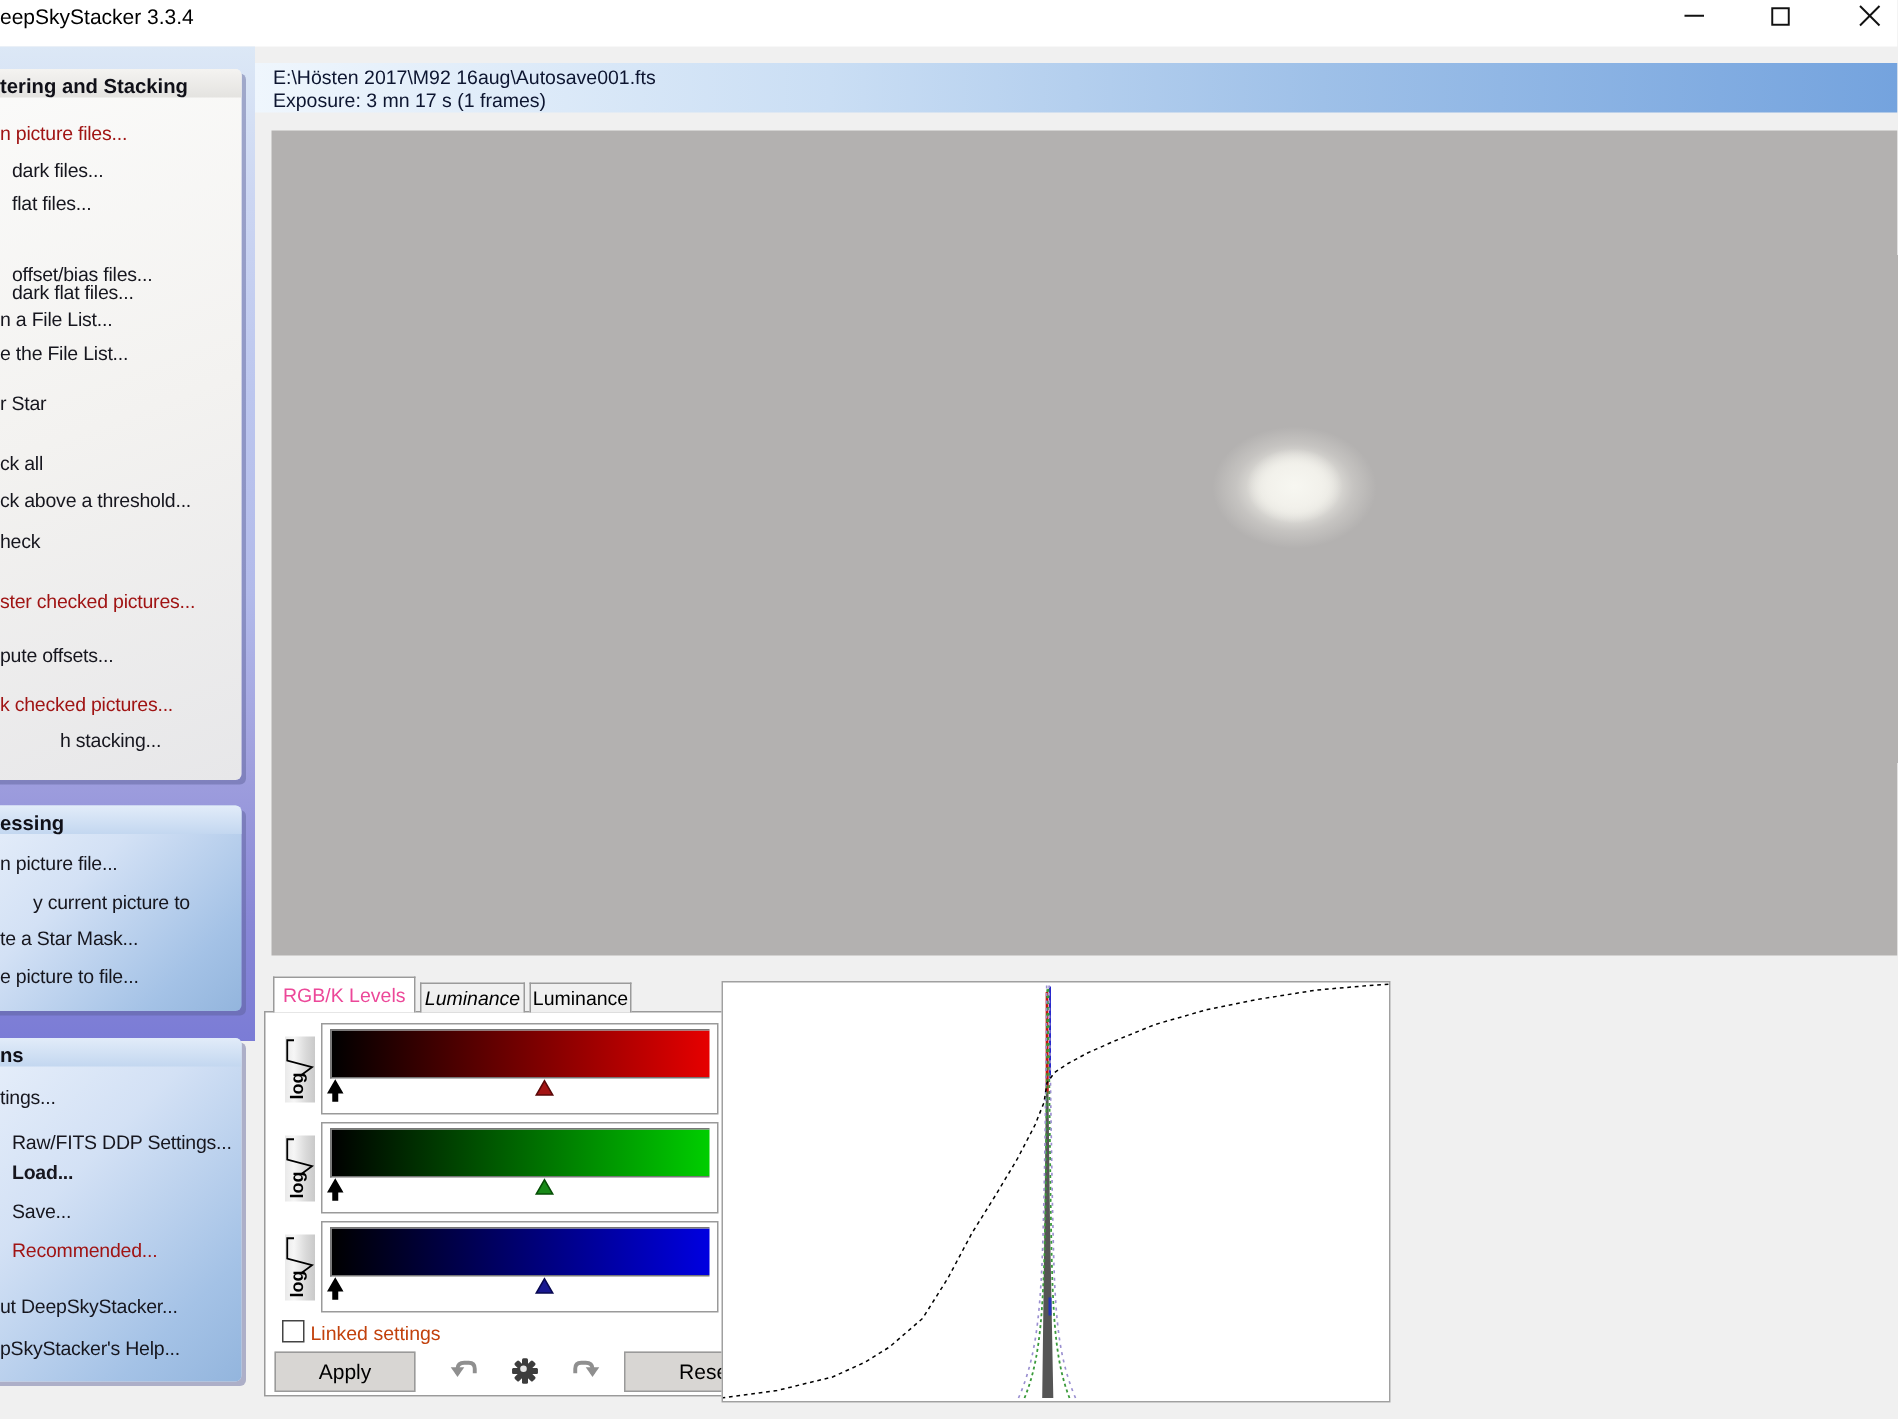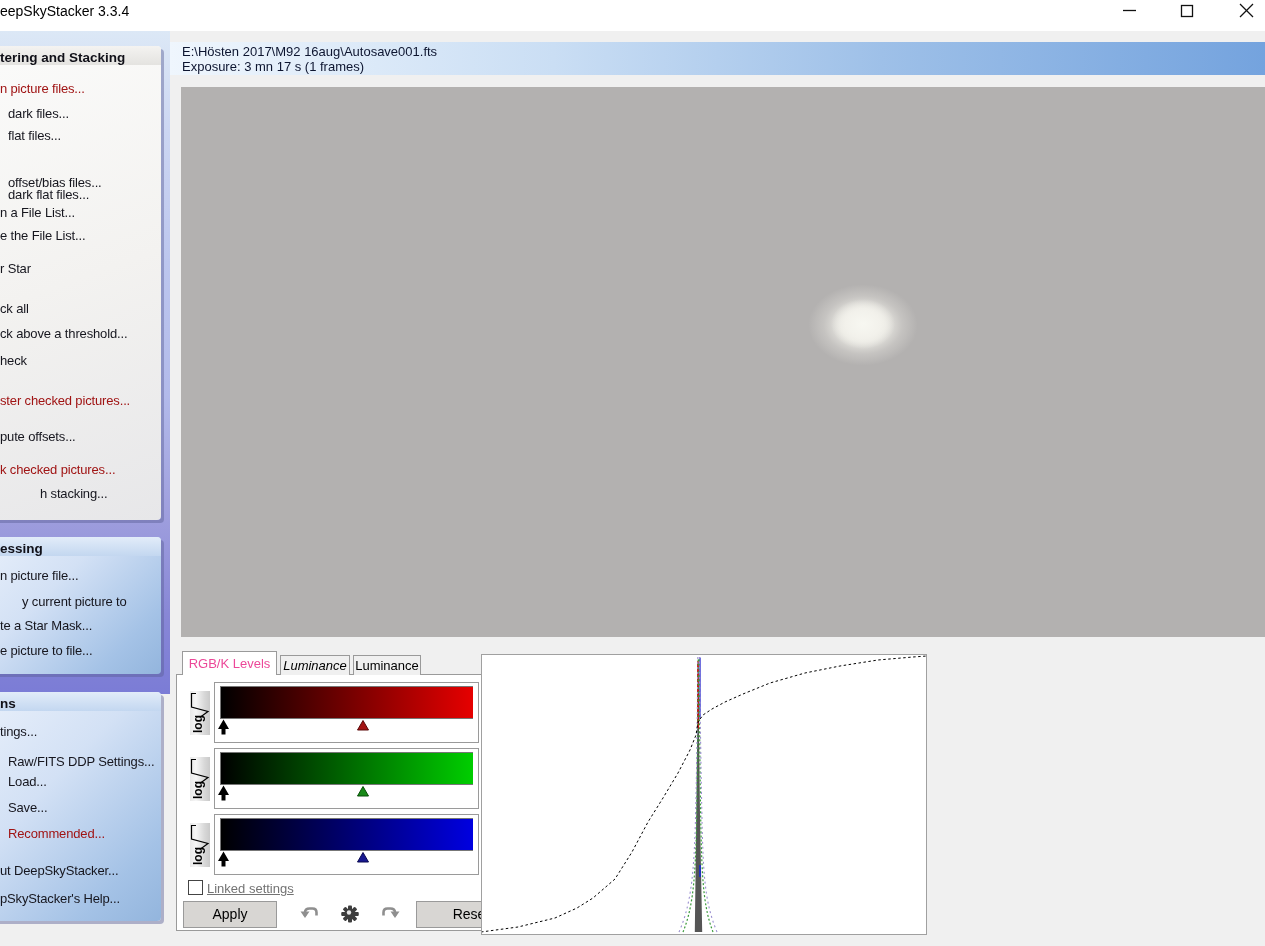--- a/index.html
+++ b/index.html
@@ -61,21 +61,21 @@
   </div>
 
   <div class="abs" style="left:-27px;top:661px;width:188px;height:229px;border-radius:4px;
        background:linear-gradient(135deg,#eaf1fb 0%,#d3e1f5 40%,#a4c2e6 80%,#93b5dd 100%);
        box-shadow:3px 3px 0 rgba(90,95,150,0.45);">
     <div class="abs" style="left:0;top:0;width:188px;height:19px;border-radius:4px 4px 0 0;
          background:linear-gradient(180deg,#e2ecf9 0%,#c3d7f0 100%);"></div>
     <div class="hdr" style="left:27px;top:4px;">ns</div>
     <div class="item" style="left:27px;top:32px;">tings...</div>
     <div class="item" style="left:35px;top:62px;">Raw/FITS DDP Settings...</div>
-    <div class="item" style="left:35px;top:82px;">Load...</div>
+    <div class="item" style="left:35px;top:82px;font-weight:bold;">Load...</div>
     <div class="item" style="left:35px;top:108px;">Save...</div>
     <div class="item red" style="left:35px;top:134px;">Recommended...</div>
     <div class="item" style="left:27px;top:171px;">ut DeepSkyStacker...</div>
     <div class="item" style="left:27px;top:199px;">pSkyStacker's Help...</div>
   </div>
 </div>
 
 <div class="abs" style="left:170px;top:42px;width:1095px;height:33px;
      background:linear-gradient(90deg,#eff6fd 0%,#cadef4 35%,#9ec0e8 65%,#74a3de 100%);">
   <div class="abs" style="left:12px;top:2px;font-size:13px;color:#0d1530;">E:\Hösten 2017\M92 16aug\Autosave001.fts</div>
@@ -141,21 +141,21 @@
 <svg class="abs" style="left:190px;top:757px;" width="20" height="44">
   <polyline points="6,2.5 1.5,2.5 1.5,16 18,20.5 10.5,26" fill="none" stroke="#000" stroke-width="1.2"></polyline>
   <text x="-42" y="12" transform="rotate(-90)" font-size="12" font-weight="bold" font-family="Liberation Sans">log</text>
 </svg>
 <svg class="abs" style="left:190px;top:823px;" width="20" height="44">
   <polyline points="6,2.5 1.5,2.5 1.5,16 18,20.5 10.5,26" fill="none" stroke="#000" stroke-width="1.2"></polyline>
   <text x="-42" y="12" transform="rotate(-90)" font-size="12" font-weight="bold" font-family="Liberation Sans">log</text>
 </svg>
 
 <div class="abs" style="left:188px;top:880px;width:15px;height:15px;background:#fff;border:1px solid #444;box-sizing:border-box;"></div>
-<div class="abs" style="left:207px;top:881px;font-size:13px;color:#737373;text-decoration:underline;">Linked settings</div>
+<div class="abs" style="left:207px;top:881px;font-size:13px;color:#c2410c;">Linked settings</div>
 
 <div class="abs" style="left:183px;top:901px;width:94px;height:27px;background:#d8d6d3;border:1px solid #9a9a9a;box-sizing:border-box;
      font-size:14px;color:#000;text-align:center;line-height:25px;">Apply</div>
 <div class="abs" style="left:416px;top:901px;width:110px;height:27px;background:#d8d6d3;border:1px solid #9a9a9a;box-sizing:border-box;
      font-size:14px;color:#000;text-align:center;line-height:25px;">Reset</div>
 
 <svg class="abs" style="left:300px;top:904px;" width="100" height="20">
 
   <path d="M5,12 L5,8.5 Q5,4.5 9.5,4.5 L12.5,4.5 Q16.5,4.5 16.5,8.5 L16.5,11.5" fill="none" stroke="#8f8f8f" stroke-width="2.6"></path>
   <polygon points="0.5,7.5 9.5,7.5 5,14" fill="#8f8f8f"></polygon>

